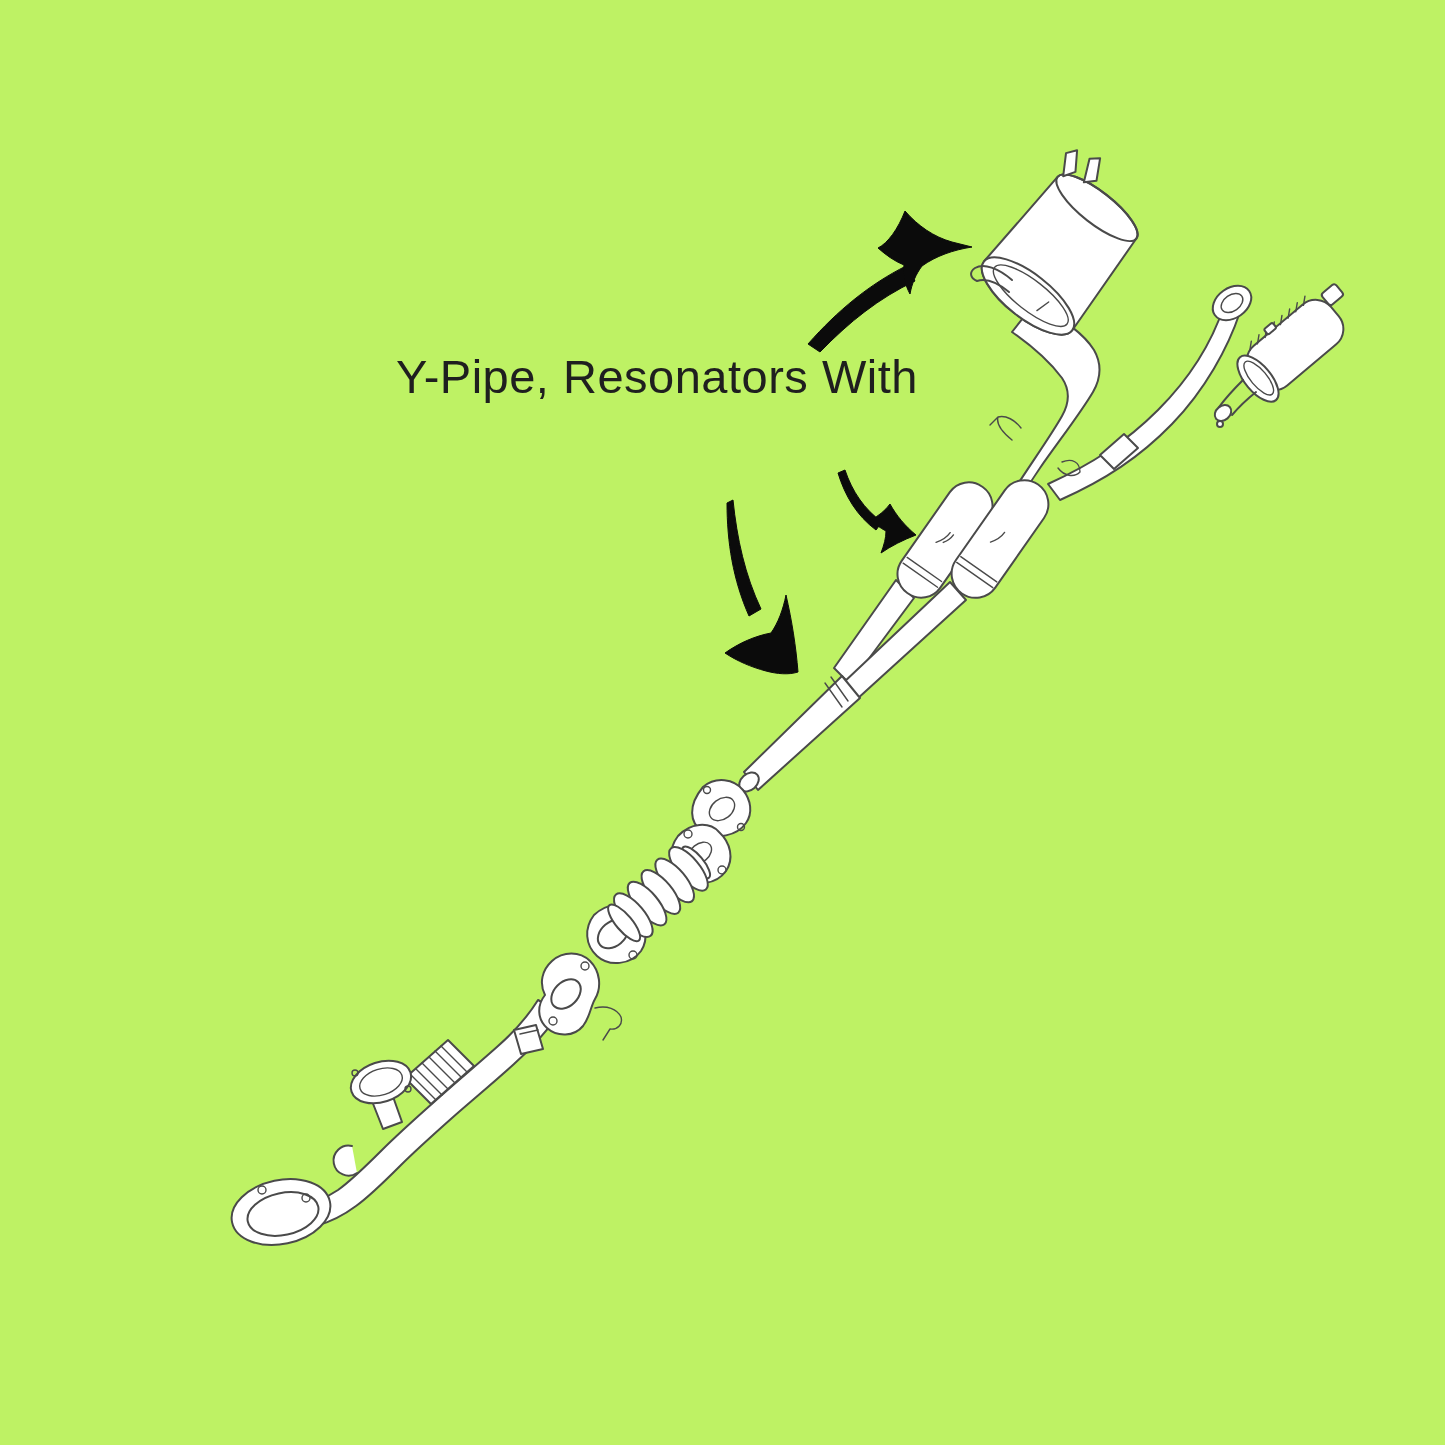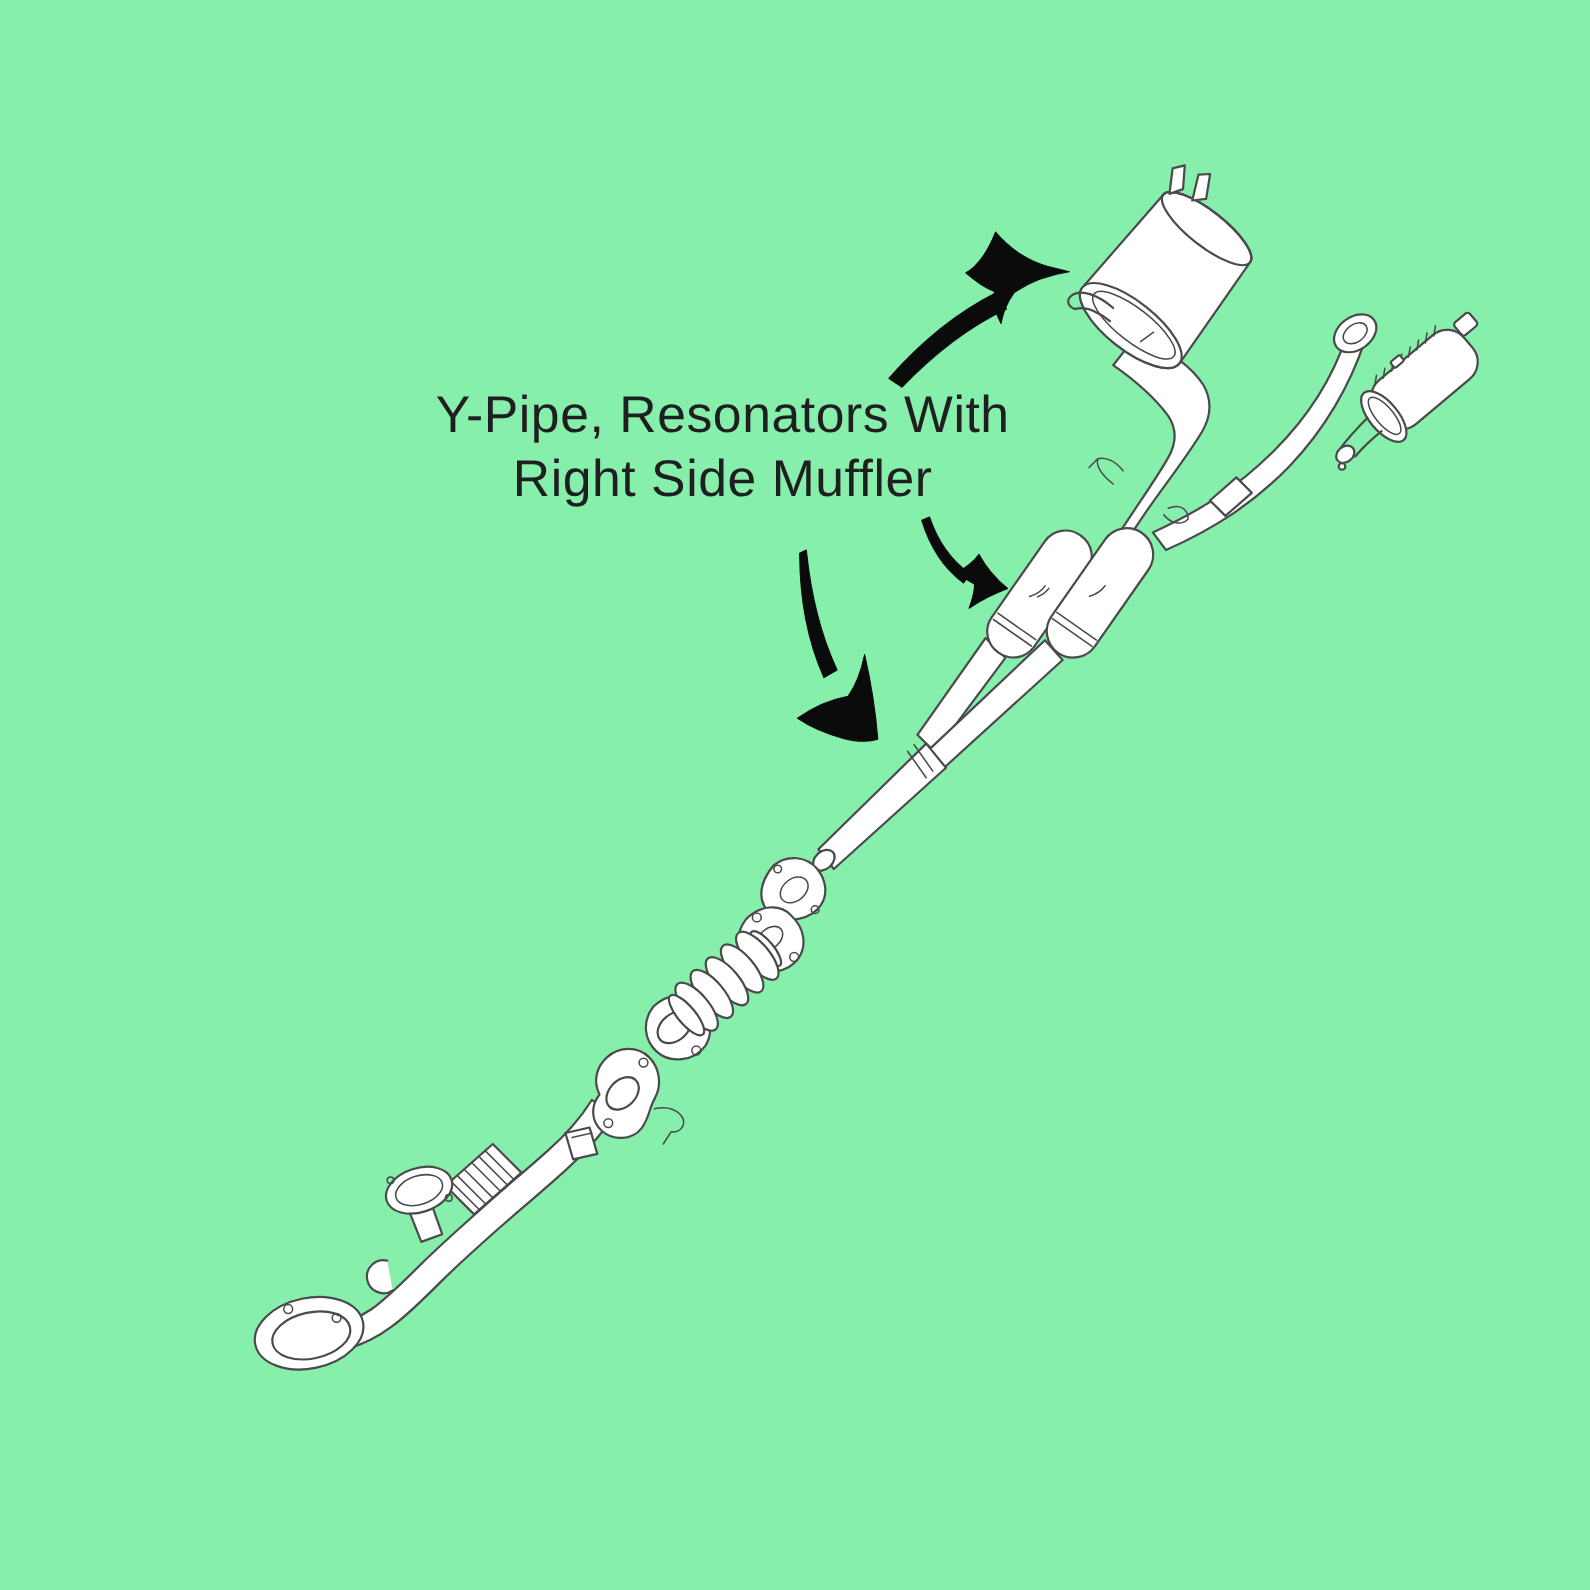--- a/index.html
+++ b/index.html
@@ -1,16 +1,16 @@
 <!DOCTYPE html>
 <html><head>
 <meta charset="utf-8">
 <style>
   html,body{margin:0;padding:0;background:#ffffff;}
-  .canvas{position:relative;width:1445px;height:1445px;background:#86efac;overflow:hidden;
+  .canvas{position:relative;width:1445px;height:1445px;background:#bef264;overflow:hidden;
           font-family:"Liberation Sans", sans-serif;}
   .diagram-svg{position:absolute;left:0;top:0;}
   .label{position:absolute;left:657px;top:348px;transform:translateX(-50%);
          text-align:center;font-size:47px;line-height:58px;font-weight:500;
          color:#1f1f1f;letter-spacing:.5px;white-space:nowrap;}
   
   .pc{fill:#ffffff;stroke:#4a4a4a;stroke-width:2;stroke-linejoin:round;stroke-linecap:round;}
   .ln{fill:none;stroke:#4a4a4a;stroke-width:2;stroke-linejoin:round;stroke-linecap:round;}
   .th{stroke-width:1.4;}
   .arw{fill:#0b0b0b;stroke:#0b0b0b;stroke-width:1;stroke-linejoin:round;}
@@ -151,16 +151,15 @@
       <path class="arw" d="M 890 504 C 896 515 905 526 916 535 C 903 540 891 546 881 553 C 884 545 886 538 886 531 C 880 528 875 524 871 520 C 878 516 885 511 890 504 Z"></path>
     </g>
     <g>
       <path class="arw" d="M 733 500 C 737 539 745 575 761 609 L 749 616 C 733 580 727 542 727 503 Z"></path>
       <path class="arw" d="M 786 595 C 783 610 778 623 771 633 C 755 636 739 643 725 653 C 737 661 751 667 766 671 C 777 674 789 675 798 672 C 796 647 792 621 786 595 Z"></path>
     </g>
   </svg>
 
   <div class="label">
     <div>Y-Pipe, Resonators With</div>
-    <div>Right Side Muffler</div>
   </div>
 
 </div>
 
 </body></html>

